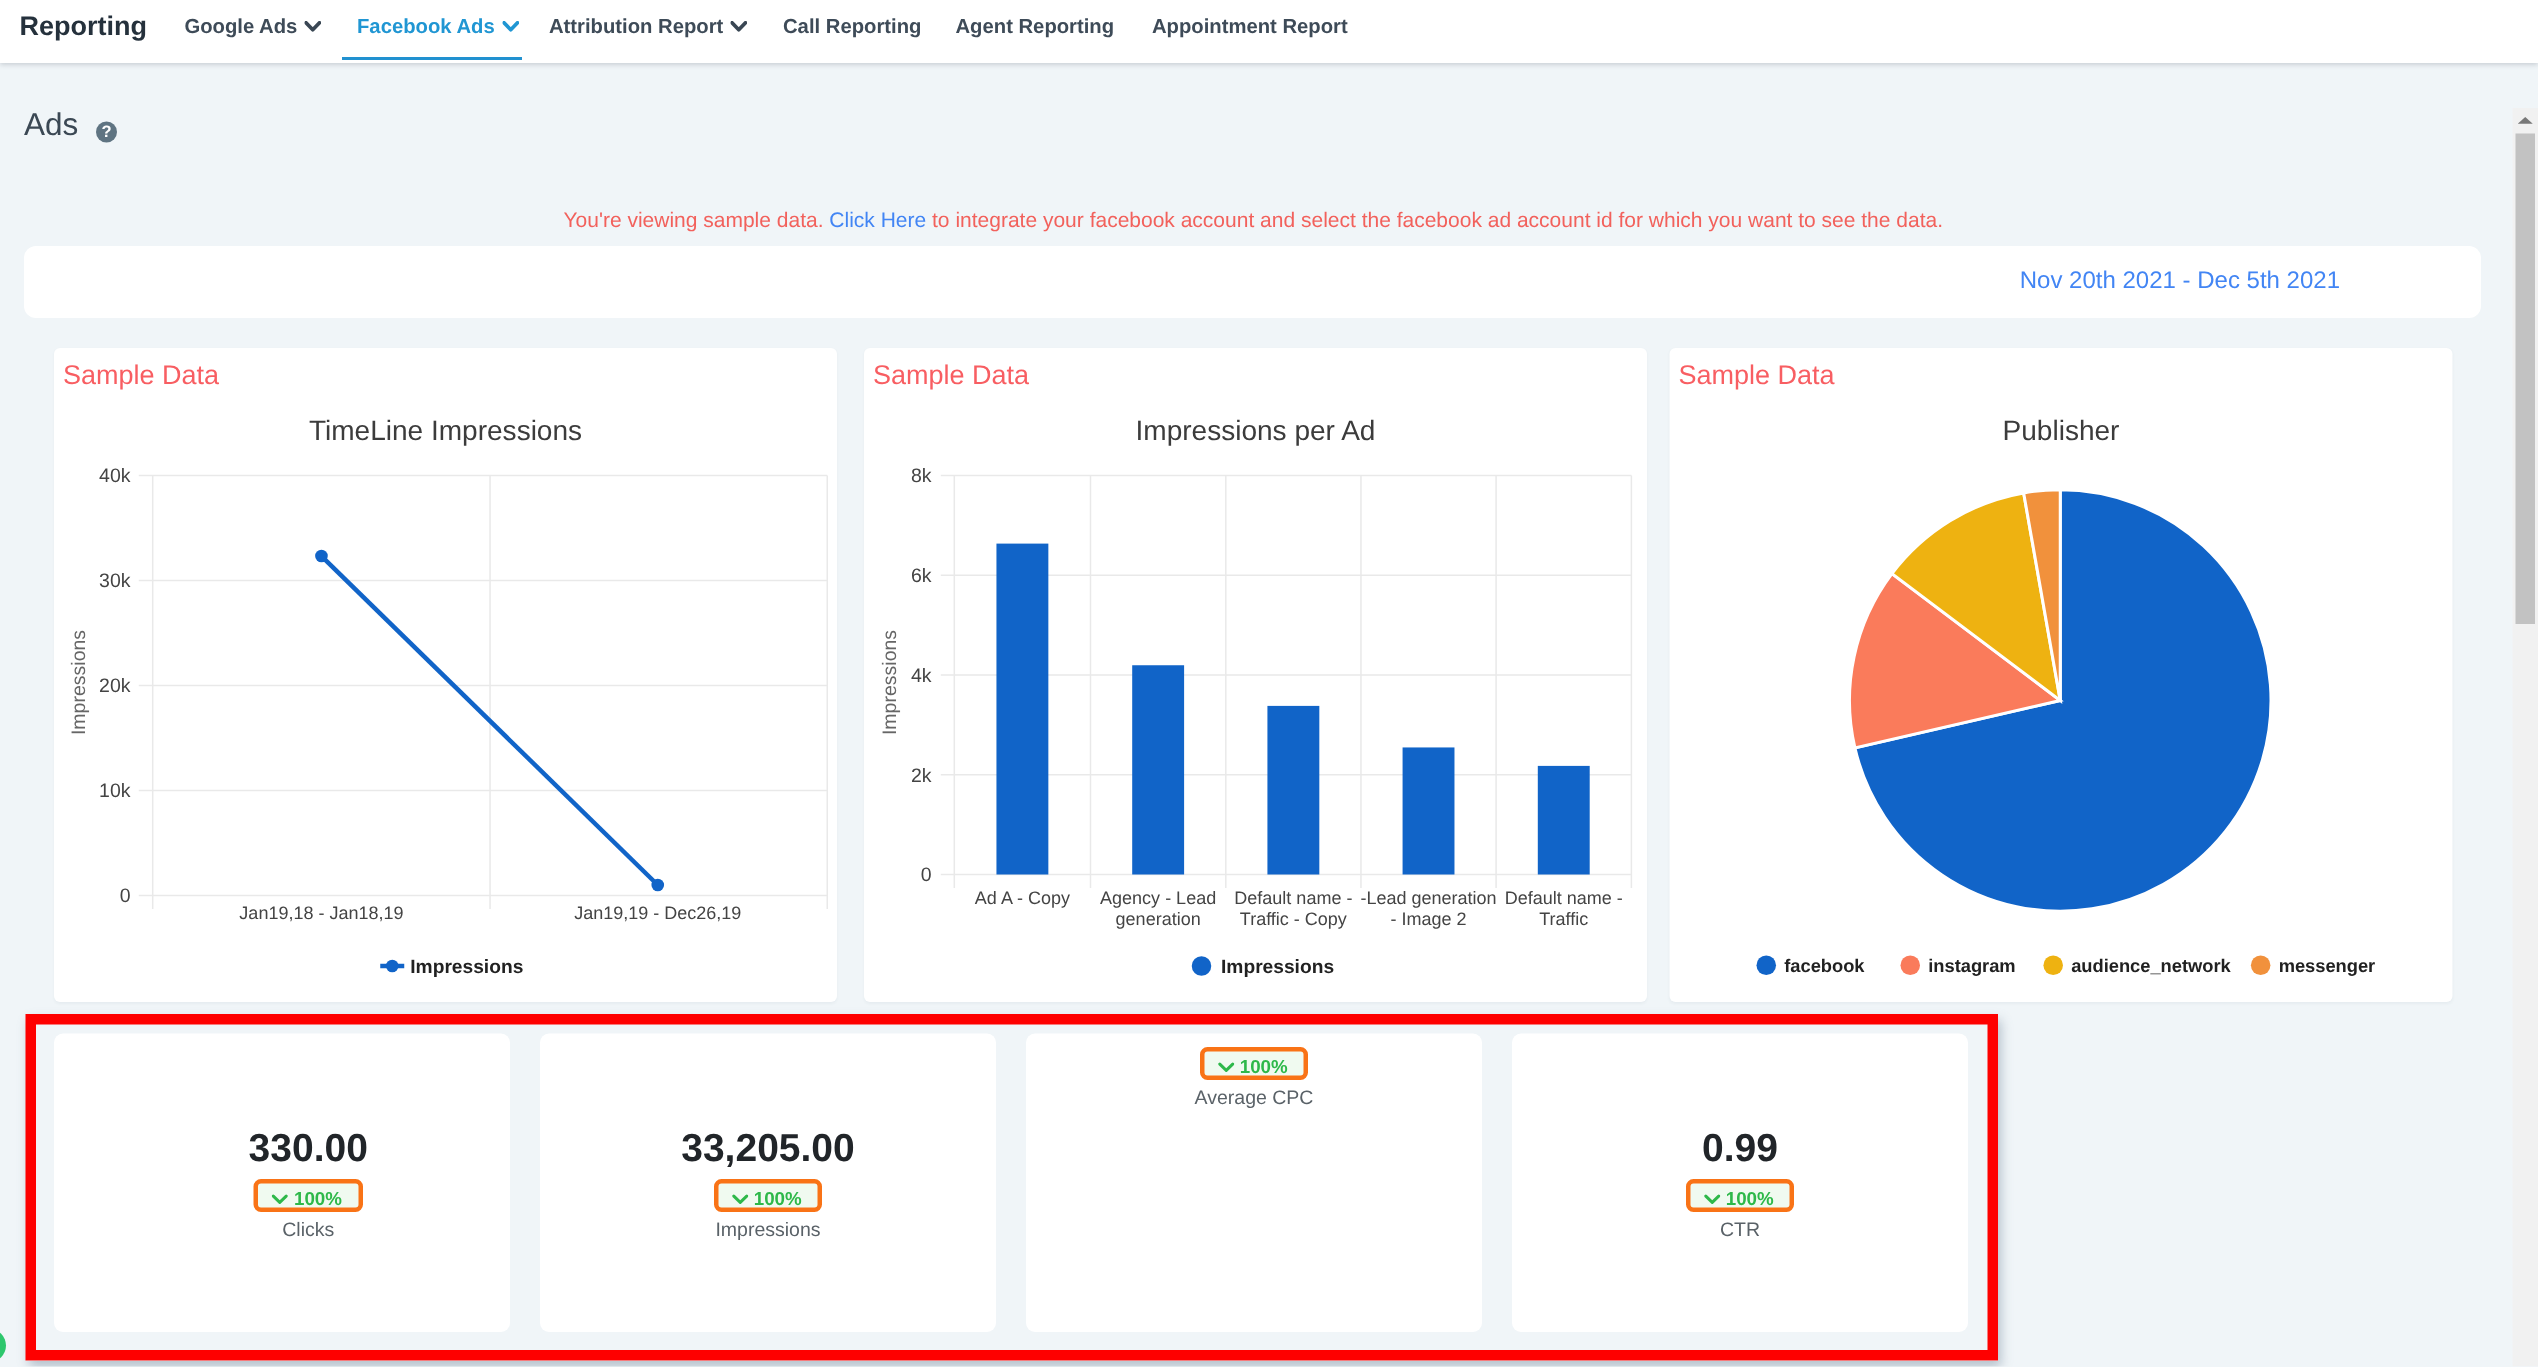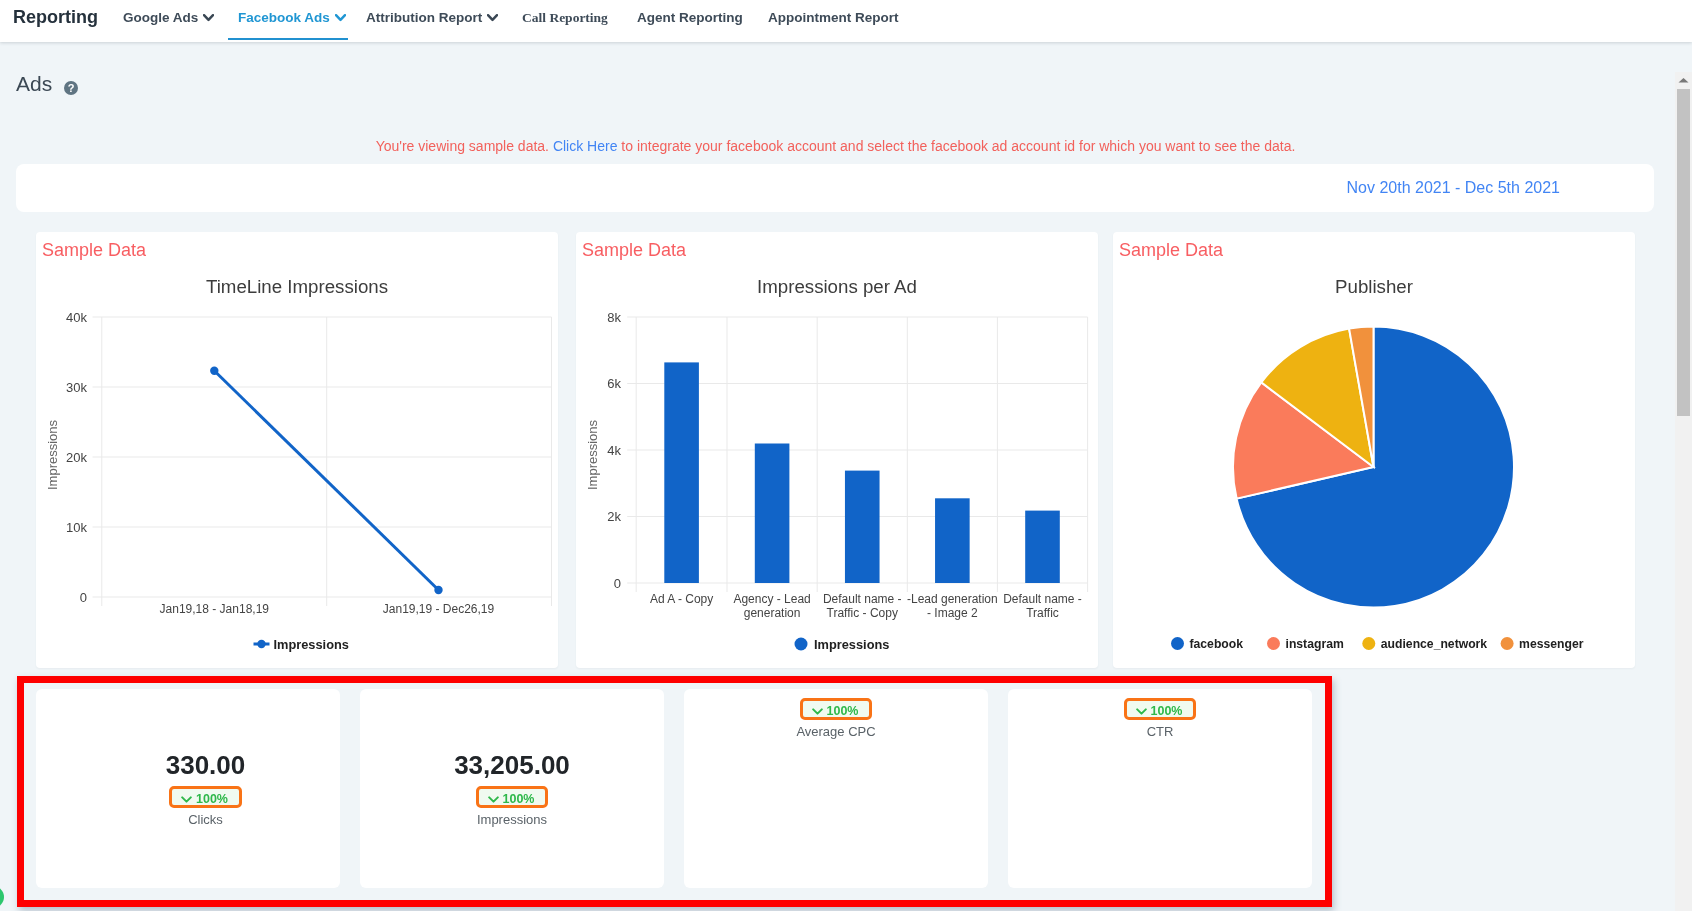--- a/index.html
+++ b/index.html
@@ -39,21 +39,21 @@
     <div class="brand">Reporting</div>
     <div class="tab" style="left:123px;">Google Ads<svg width="11" height="8" viewBox="0 0 11 8">
         <path d="M1 1.2 L5.5 5.8 L10 1.2" fill="none" stroke="#3a4754" stroke-width="2.5" stroke-linecap="round" stroke-linejoin="round"></path>
       </svg></div>
     <div class="tab active" style="left:238px;">Facebook Ads<svg width="11" height="8" viewBox="0 0 11 8">
         <path d="M1 1.2 L5.5 5.8 L10 1.2" fill="none" stroke="#2096d3" stroke-width="2.5" stroke-linecap="round" stroke-linejoin="round"></path>
       </svg></div>
     <div class="tab" style="left:366px;">Attribution Report<svg width="11" height="8" viewBox="0 0 11 8">
         <path d="M1 1.2 L5.5 5.8 L10 1.2" fill="none" stroke="#3a4754" stroke-width="2.5" stroke-linecap="round" stroke-linejoin="round"></path>
       </svg></div>
-    <div class="tab" style="left:522px;font-family:Liberation Serif, serif;">Call Reporting</div>
+    <div class="tab" style="left:522px;">Call Reporting</div>
     <div class="tab" style="left:637px;">Agent Reporting</div>
     <div class="tab" style="left:768px;">Appointment Report</div>
     <div class="tabline"></div>
   </div>
 
   <div class="adsTitle">Ads</div>
   <div class="helpIcon">?</div>
   <div class="notice">You're viewing sample data. <a>Click Here</a> to integrate your facebook account and select the facebook ad account id for which you want to see the data.</div>
   <div class="datebar">
     <div class="datetext">Nov 20th 2021 - Dec 5th 2021</div>
@@ -180,20 +180,21 @@
         </svg>100%</span></div>
     <div class="statlabel">Impressions</div>
   </div>
   <div class="statcard" style="left:684px;">
     <div><span class="badge"><svg width="11" height="11" viewBox="0 0 11 11">
           <path d="M1.2 3.4 L5.5 7.6 L9.8 3.4" fill="none" stroke="#2eb84a" stroke-width="2" stroke-linecap="round" stroke-linejoin="round"></path>
         </svg>100%</span></div>
     <div class="statlabel">Average CPC</div>
   </div>
   <div class="statcard" style="left:1008px;">
+    <div class="statnum">0.99</div>
     <div><span class="badge"><svg width="11" height="11" viewBox="0 0 11 11">
           <path d="M1.2 3.4 L5.5 7.6 L9.8 3.4" fill="none" stroke="#2eb84a" stroke-width="2" stroke-linecap="round" stroke-linejoin="round"></path>
         </svg>100%</span></div>
     <div class="statlabel">CTR</div>
   </div>
 
   <div class="scrolltrack">
     <svg width="17" height="17" style="position:absolute;top:0px;left:0;">
       <path d="M3.5 10.5 L8.5 6 L13.5 10.5 Z" fill="#787878"></path>
     </svg>

